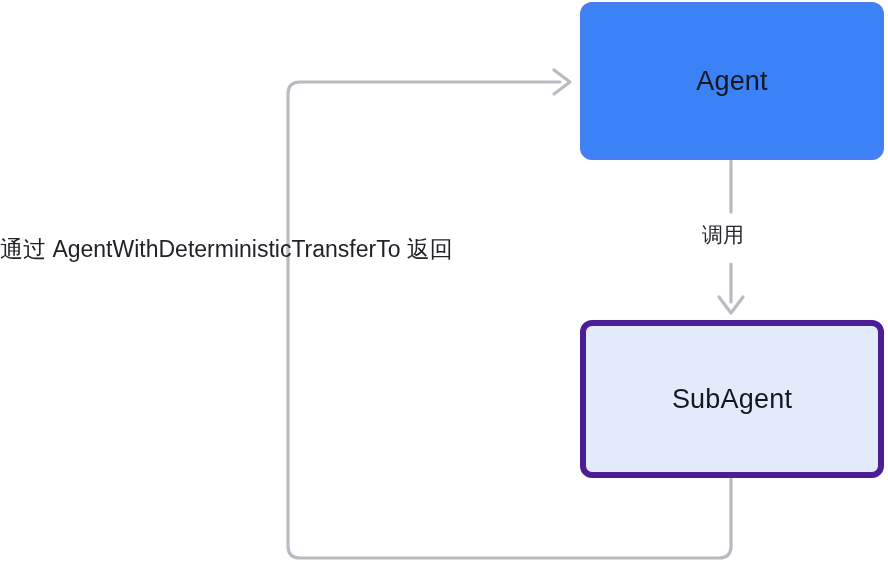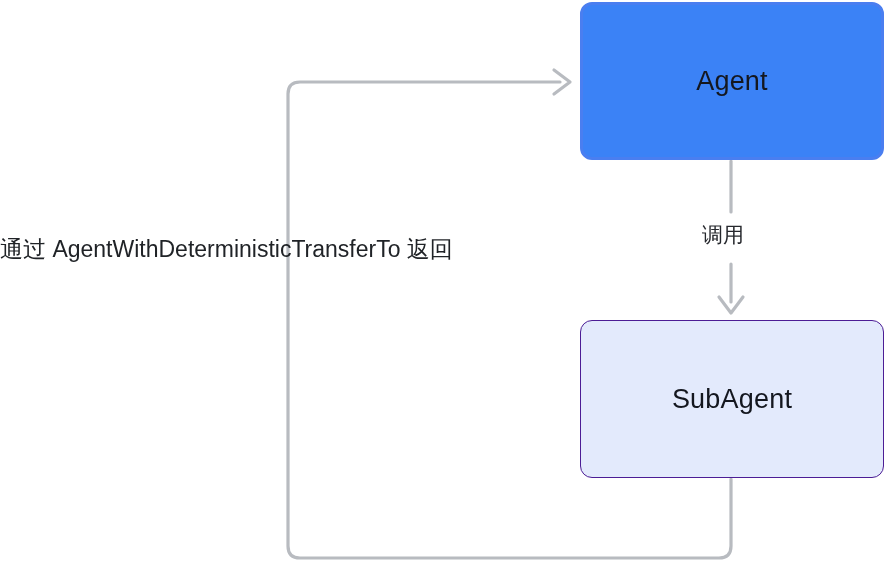--- a/index.html
+++ b/index.html
@@ -93,21 +93,21 @@
     <g>
       <path d="M 731 479 L 731 546 Q 731 558 719 558 L 300 558 Q 288 558 288 546 L 288 94 Q 288 82 300 82 L 560 82" fill="none" stroke="#b8bbc0" stroke-width="3.2" stroke-linecap="round" stroke-linejoin="round"></path>
       <polyline points="554,70 570,82 554,94" fill="none" stroke="#b8bbc0" stroke-width="3.2" stroke-linecap="round" stroke-linejoin="round"></polyline>
     </g>
   </svg>
 
   <div class="node-box" id="node-agent" style="background:#3b82f6; border:3px solid #4a7ef0;">
     <span class="node-label">Agent</span>
   </div>
 
-  <div class="node-box" id="node-subagent" style="background:#e3eafc; border:1px solid #4c1d95;">
+  <div class="node-box" id="node-subagent" style="background:#e3eafc; border:6px solid #4c1d95;">
     <span class="node-label">SubAgent</span>
   </div>
 
   <div class="edge-label" id="edge-label-invoke">调用</div>
 
   <div class="edge-label" id="edge-label-return">通过 AgentWithDeterministicTransferTo 返回</div>
 
 </div>
 
 </body></html>

